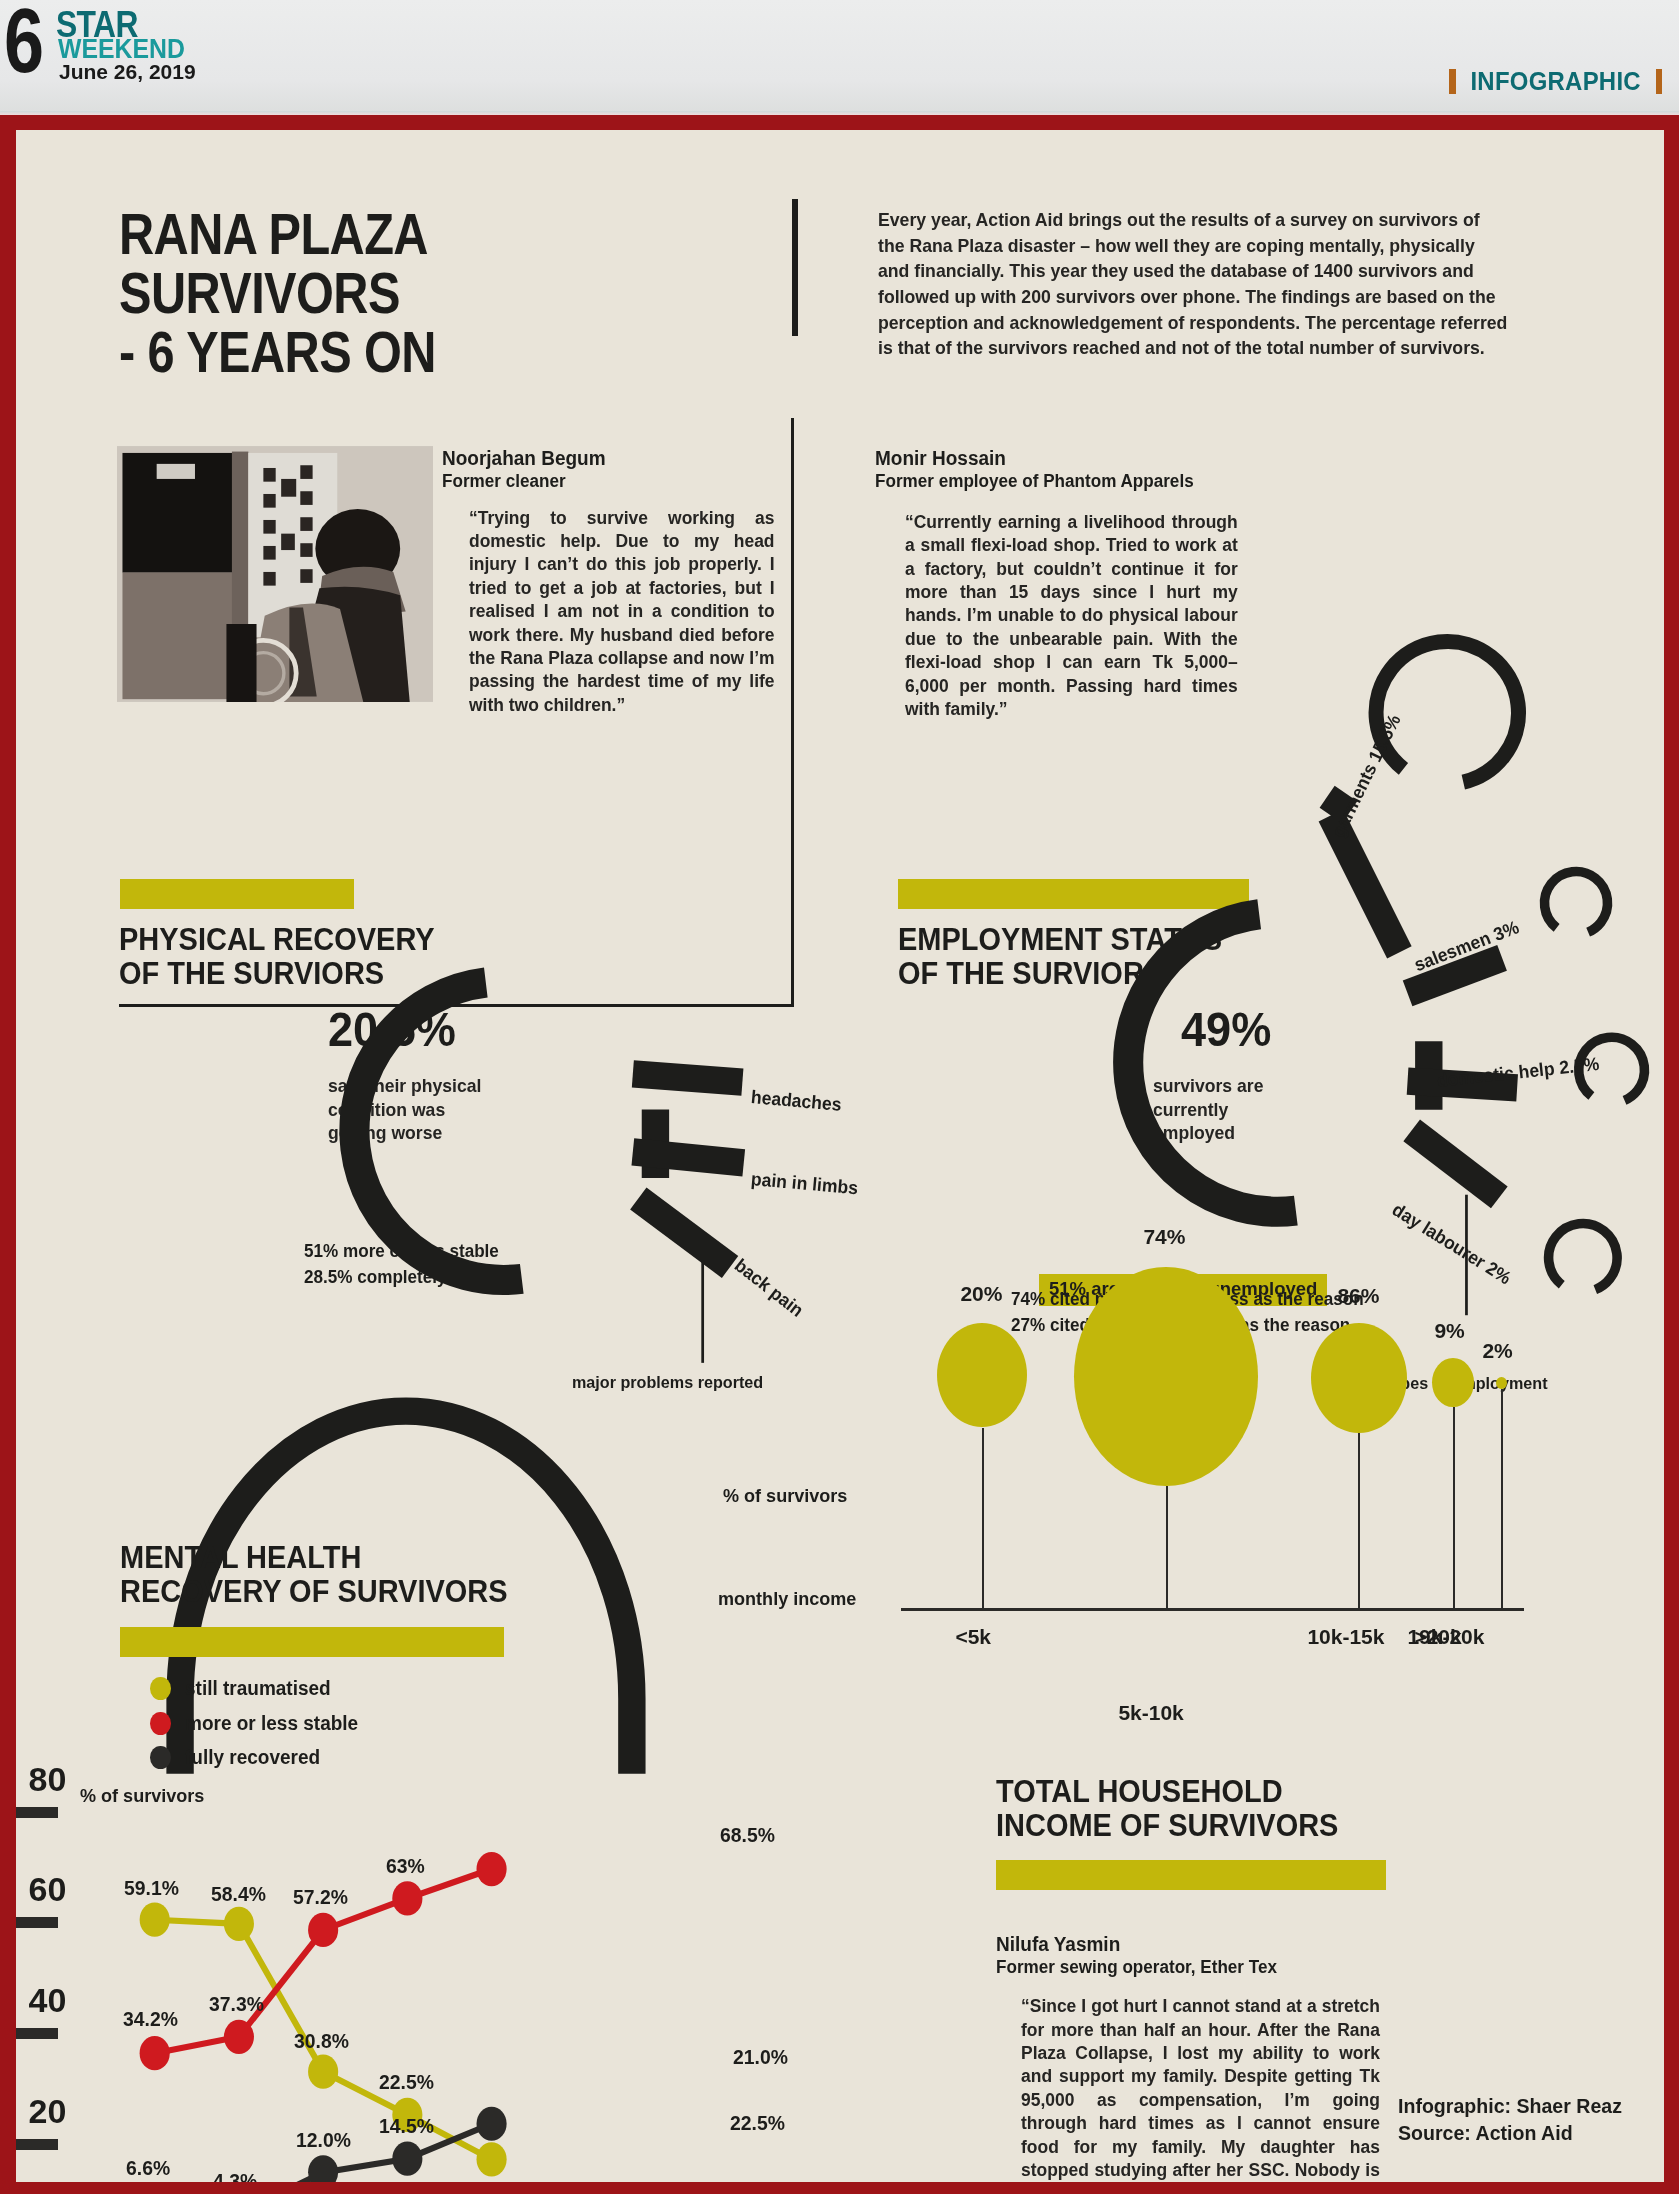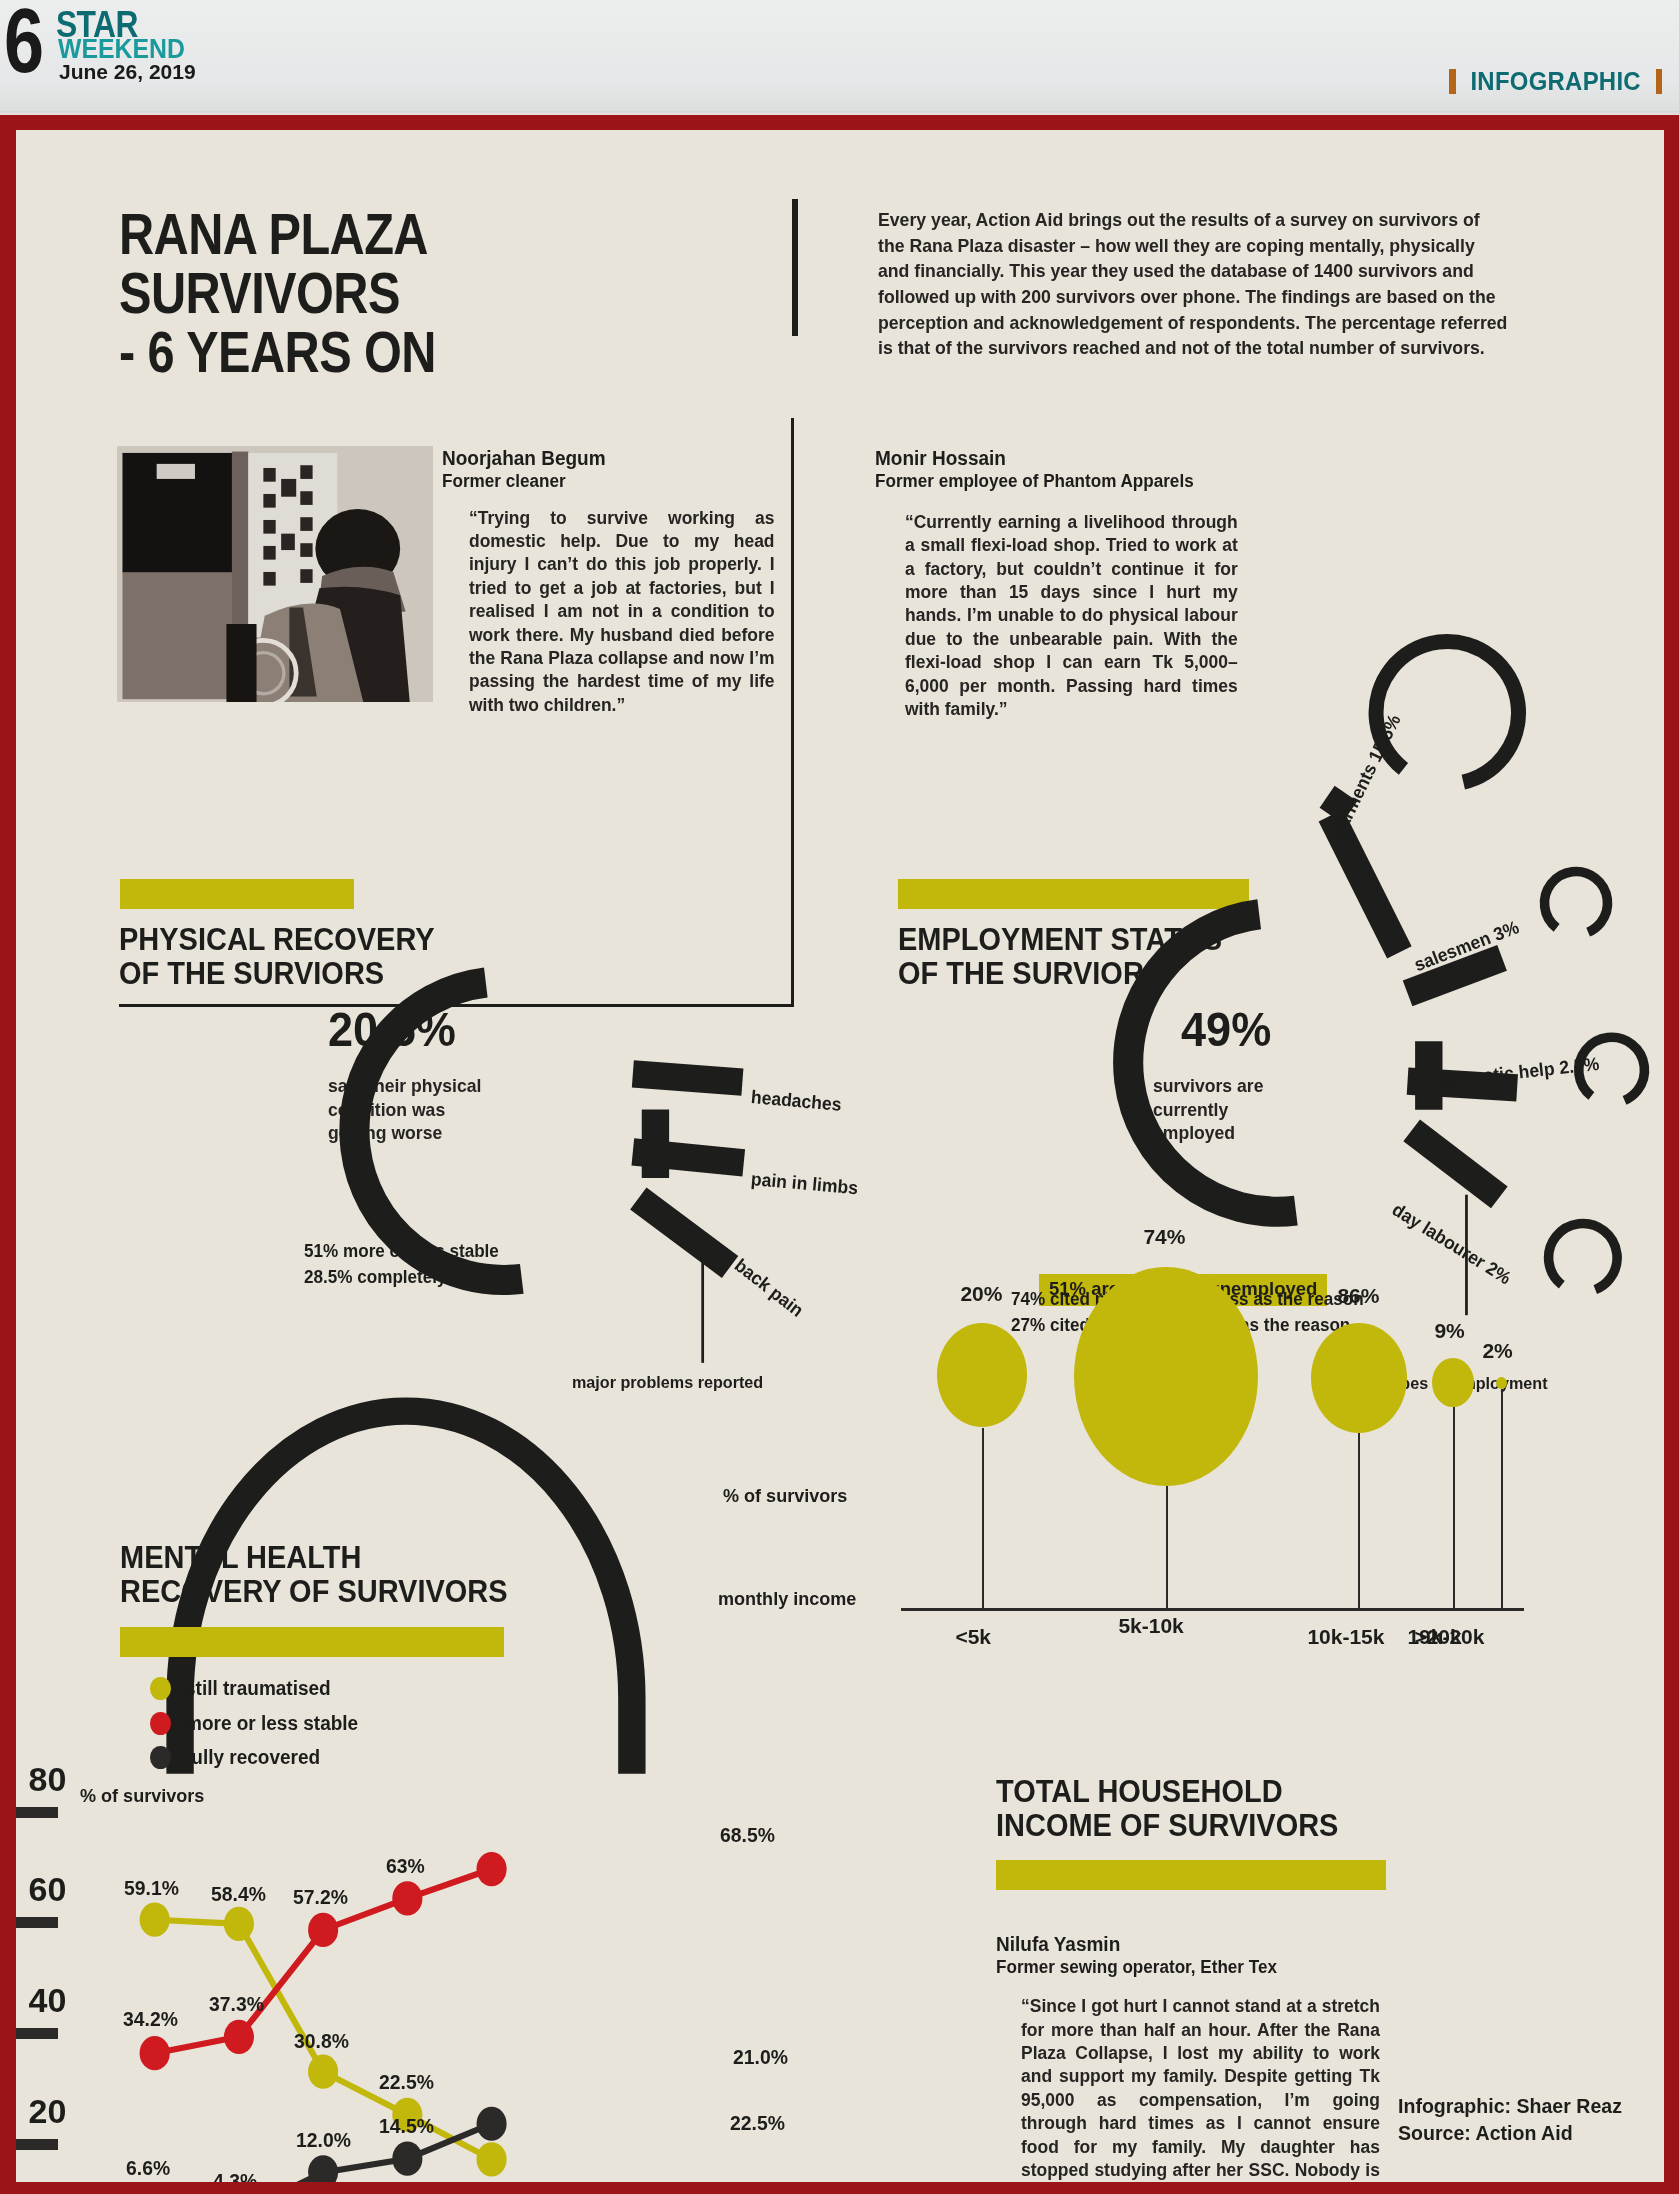--- a/index.html
+++ b/index.html
@@ -399,21 +399,21 @@
   <div class="bub-stem" style="left:1437px; top:1277px; height:201px;"></div>
   <div class="bub-stem" style="left:1485px; top:1259px; height:219px;"></div>
 
   <div class="bub-lab" style="left:944px; top:1152px;">20%</div>
   <div class="bub-lab" style="left:1127px; top:1095px;">74%</div>
   <div class="bub-lab" style="left:1321px; top:1154px;">86%</div>
   <div class="bub-lab" style="left:1418px; top:1189px;">9%</div>
   <div class="bub-lab" style="left:1466px; top:1209px;">2%</div>
 
   <div class="bub-x" style="left:939px; top:1495px;">&lt;5k</div>
-  <div class="bub-x" style="left:1102px; top:1484px;">5k-10k</div>
+  <div class="bub-x" style="left:1102px; top:1571px;">5k-10k</div>
   <div class="bub-x" style="left:1291px; top:1495px;">10k-15k</div>
   <div class="bub-x" style="left:1391px; top:1495px;">19k-20k</div>
   <div class="bub-x" style="left:1398px; top:1495px;">&gt;20k</div>
 
   <div class="sec-head" style="left:980px; top:1644px; width:480px;">
     <span>TOTAL HOUSEHOLD</span><br>
     <span>INCOME OF SURVIVORS</span>
   </div>
   <div class="ybar" style="left:980px; top:1730px; width:390px; height:30px;"></div>
 

